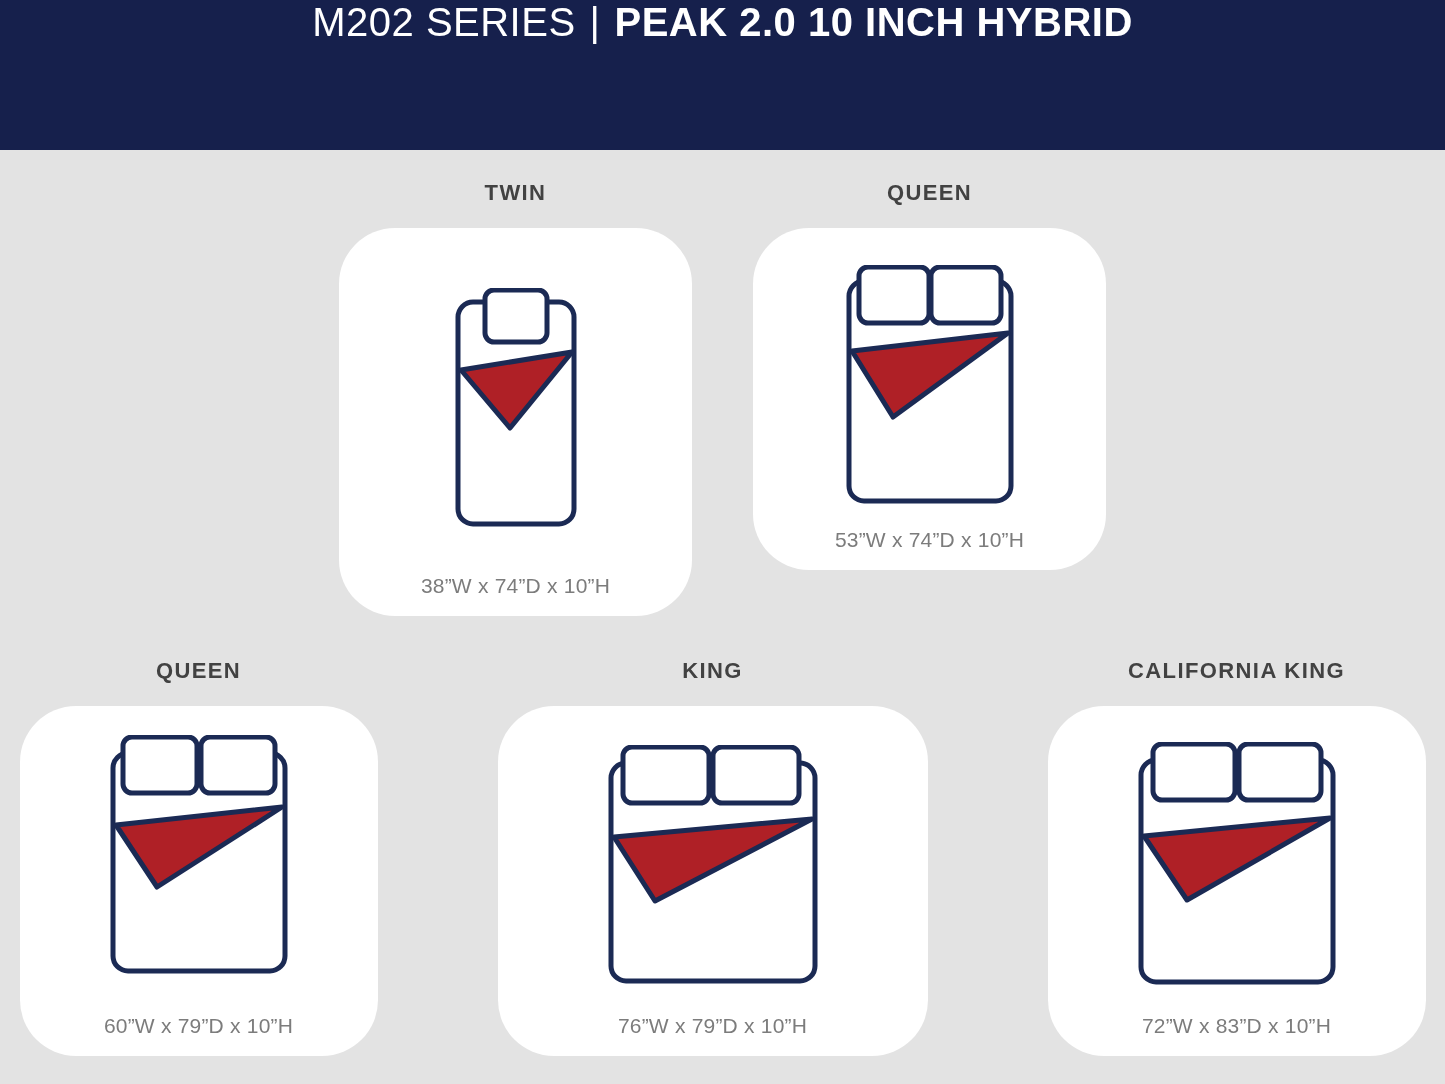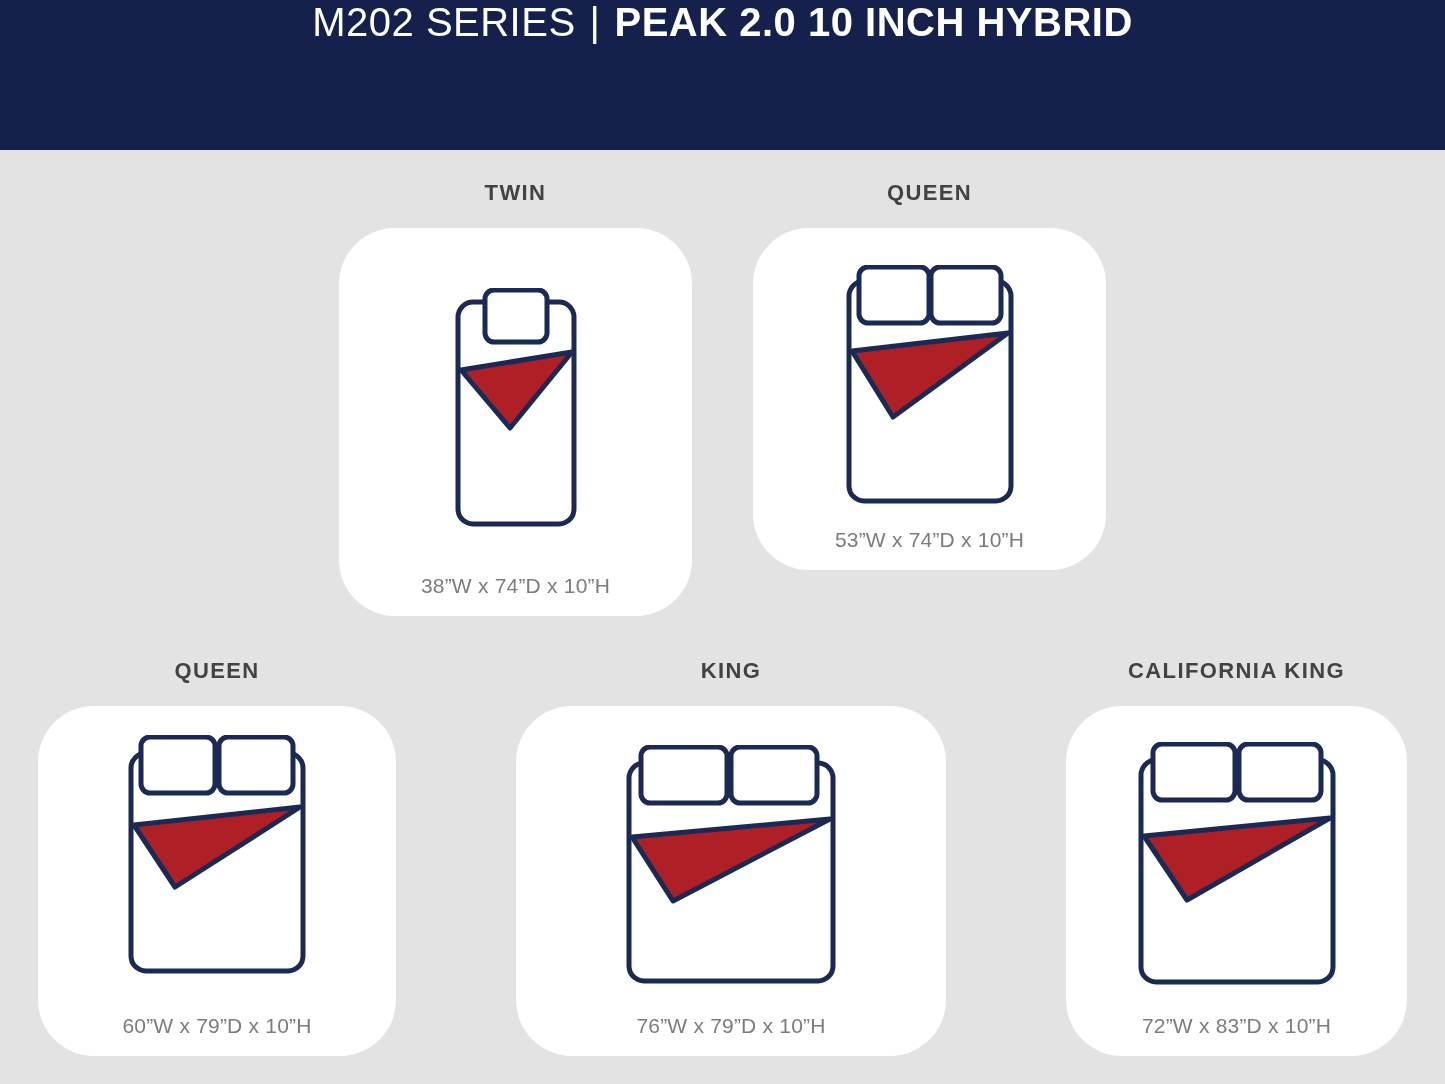--- a/index.html
+++ b/index.html
@@ -87,21 +87,21 @@
     display: flex;
     flex-direction: column;
     align-items: center;
     justify-content: flex-start;
     box-sizing: border-box;
   }
   .card-twin   { width: 353px; height: 388px; padding-top: 22px; }
   .card-full   { width: 353px; height: 342px; padding-top: 22px; align-items: center; }
   .card-queen  { width: 358px; height: 350px; }
   .card-king   { width: 430px; height: 350px; padding-top: 20px; }
-  .card-cking  { width: 341px; height: 350px; padding-top: 16px; }
+  .card-cking  { width: 378px; height: 350px; padding-top: 16px; }
 
   .bed-holder {
     flex: 1 1 auto;
     display: flex;
     align-items: center;
     justify-content: center;
     width: 100%;
   }
 
   .size-dims {

